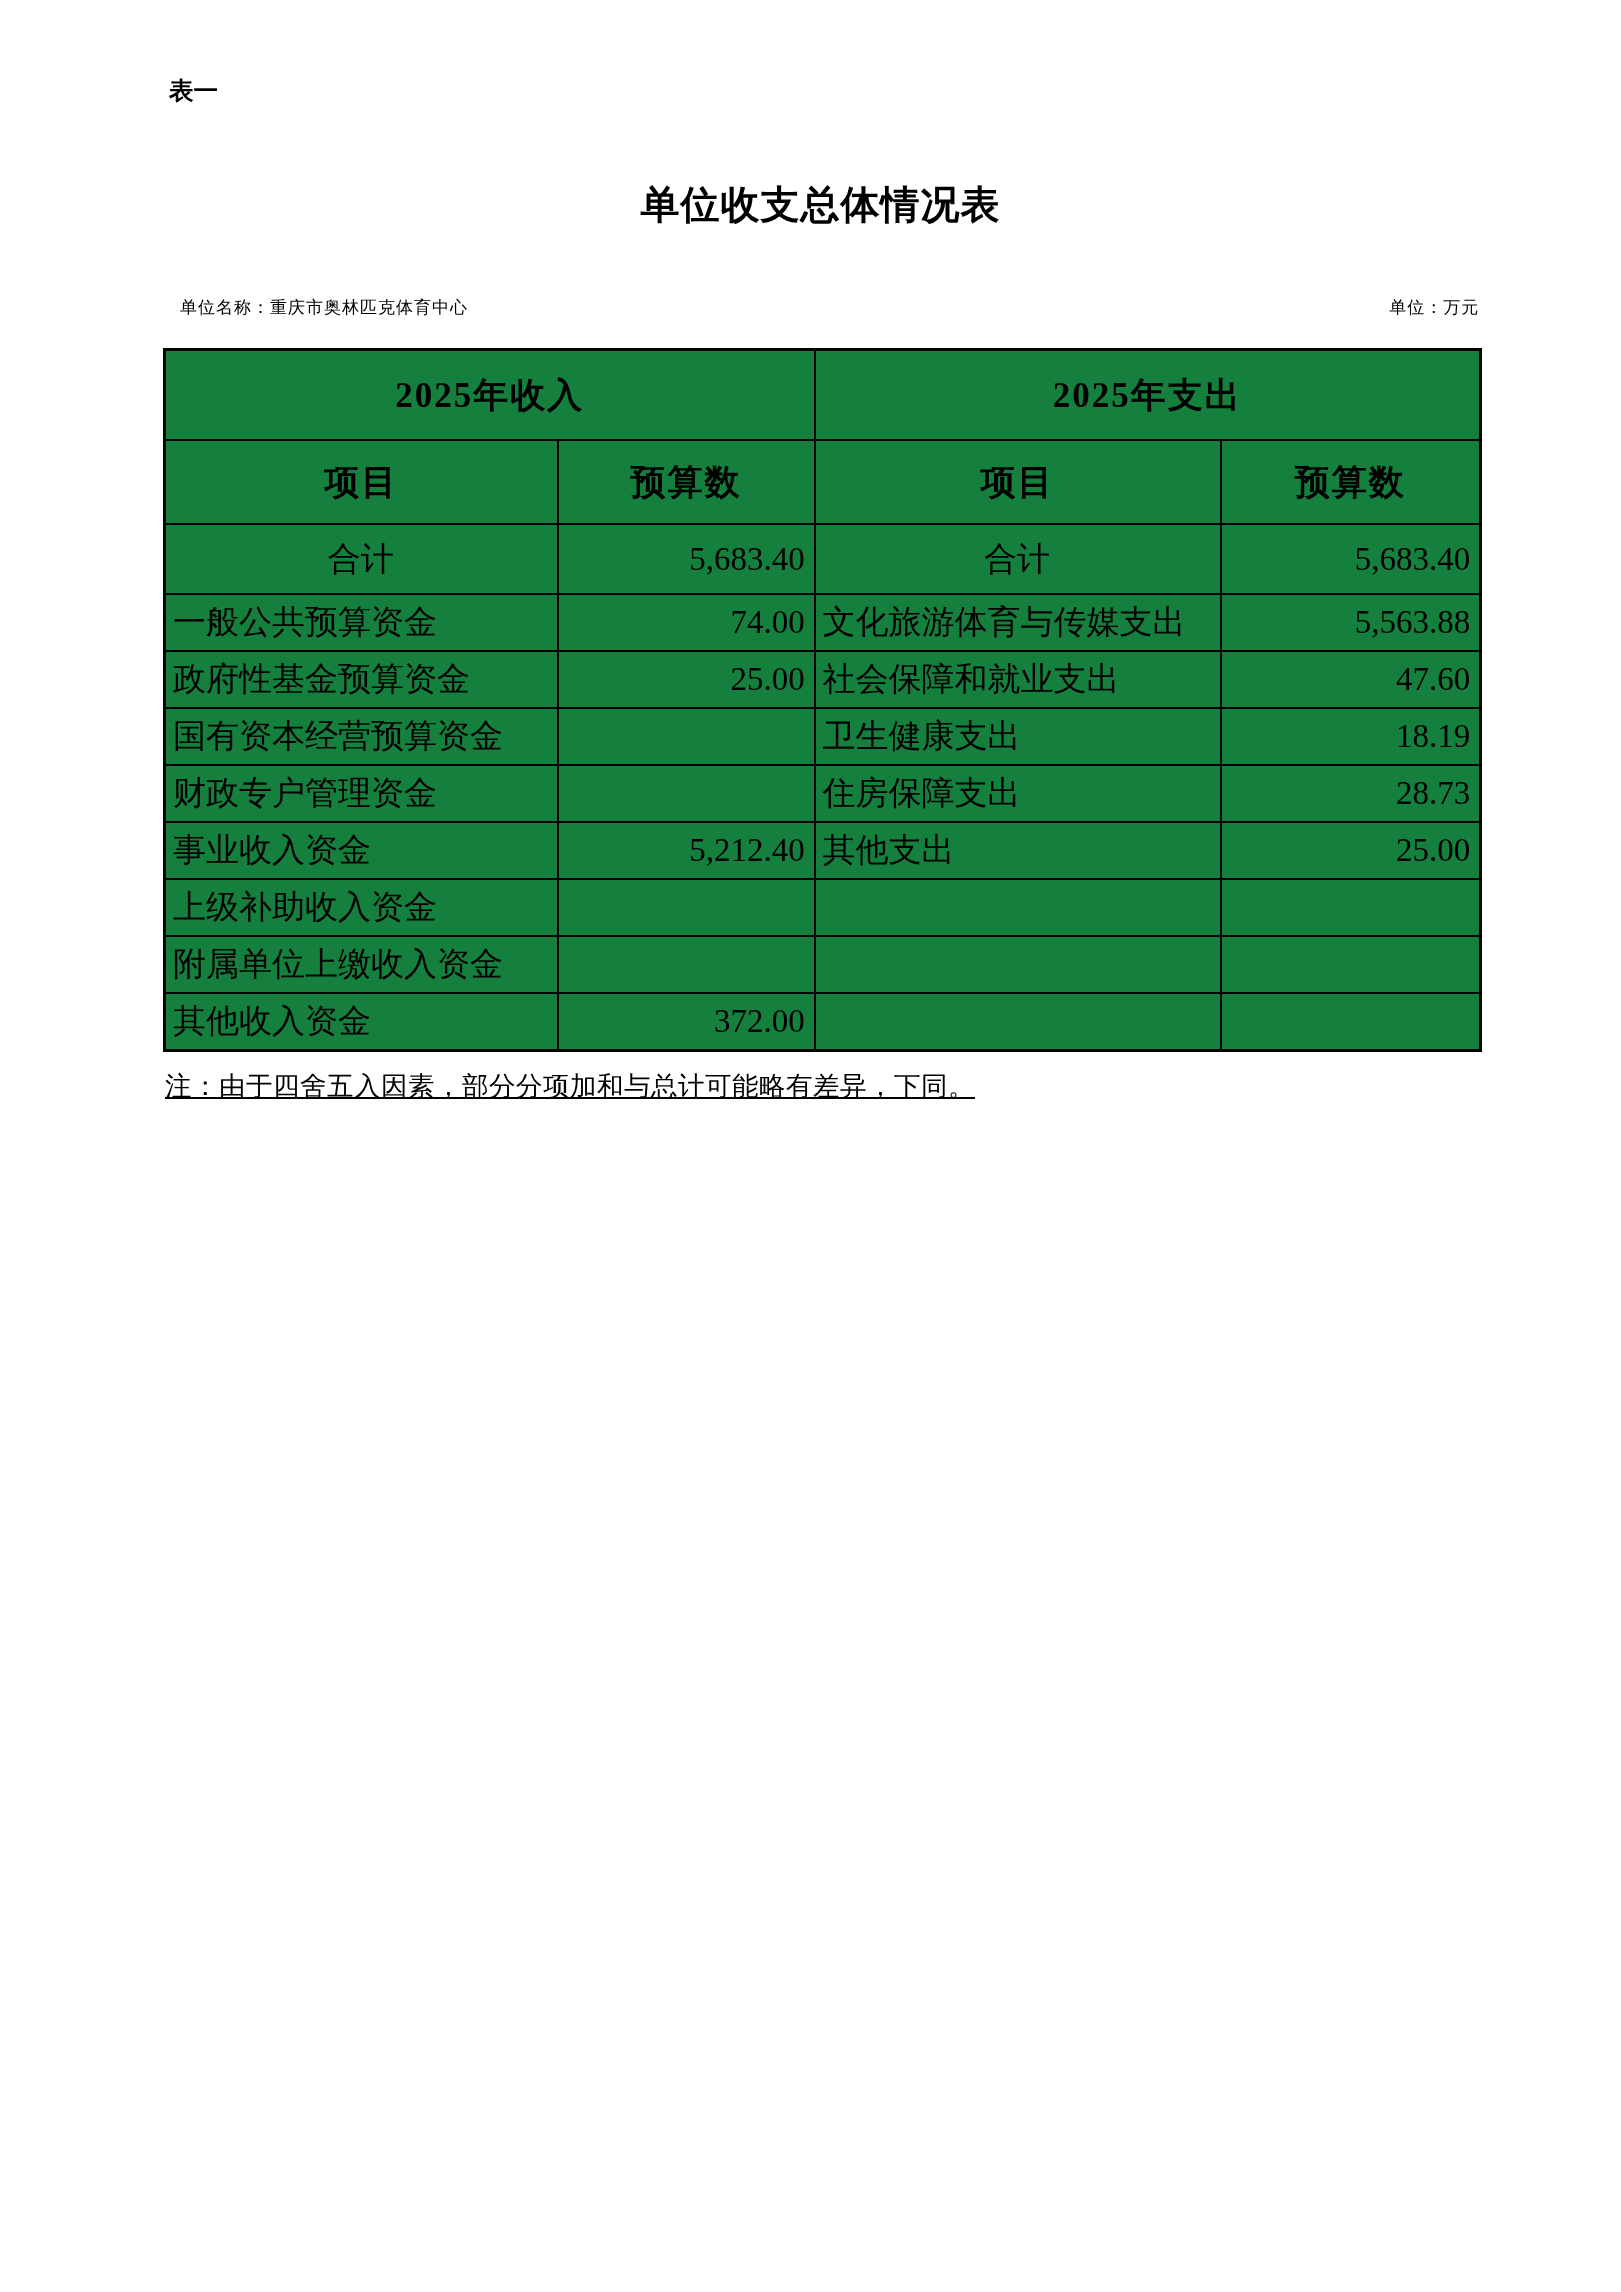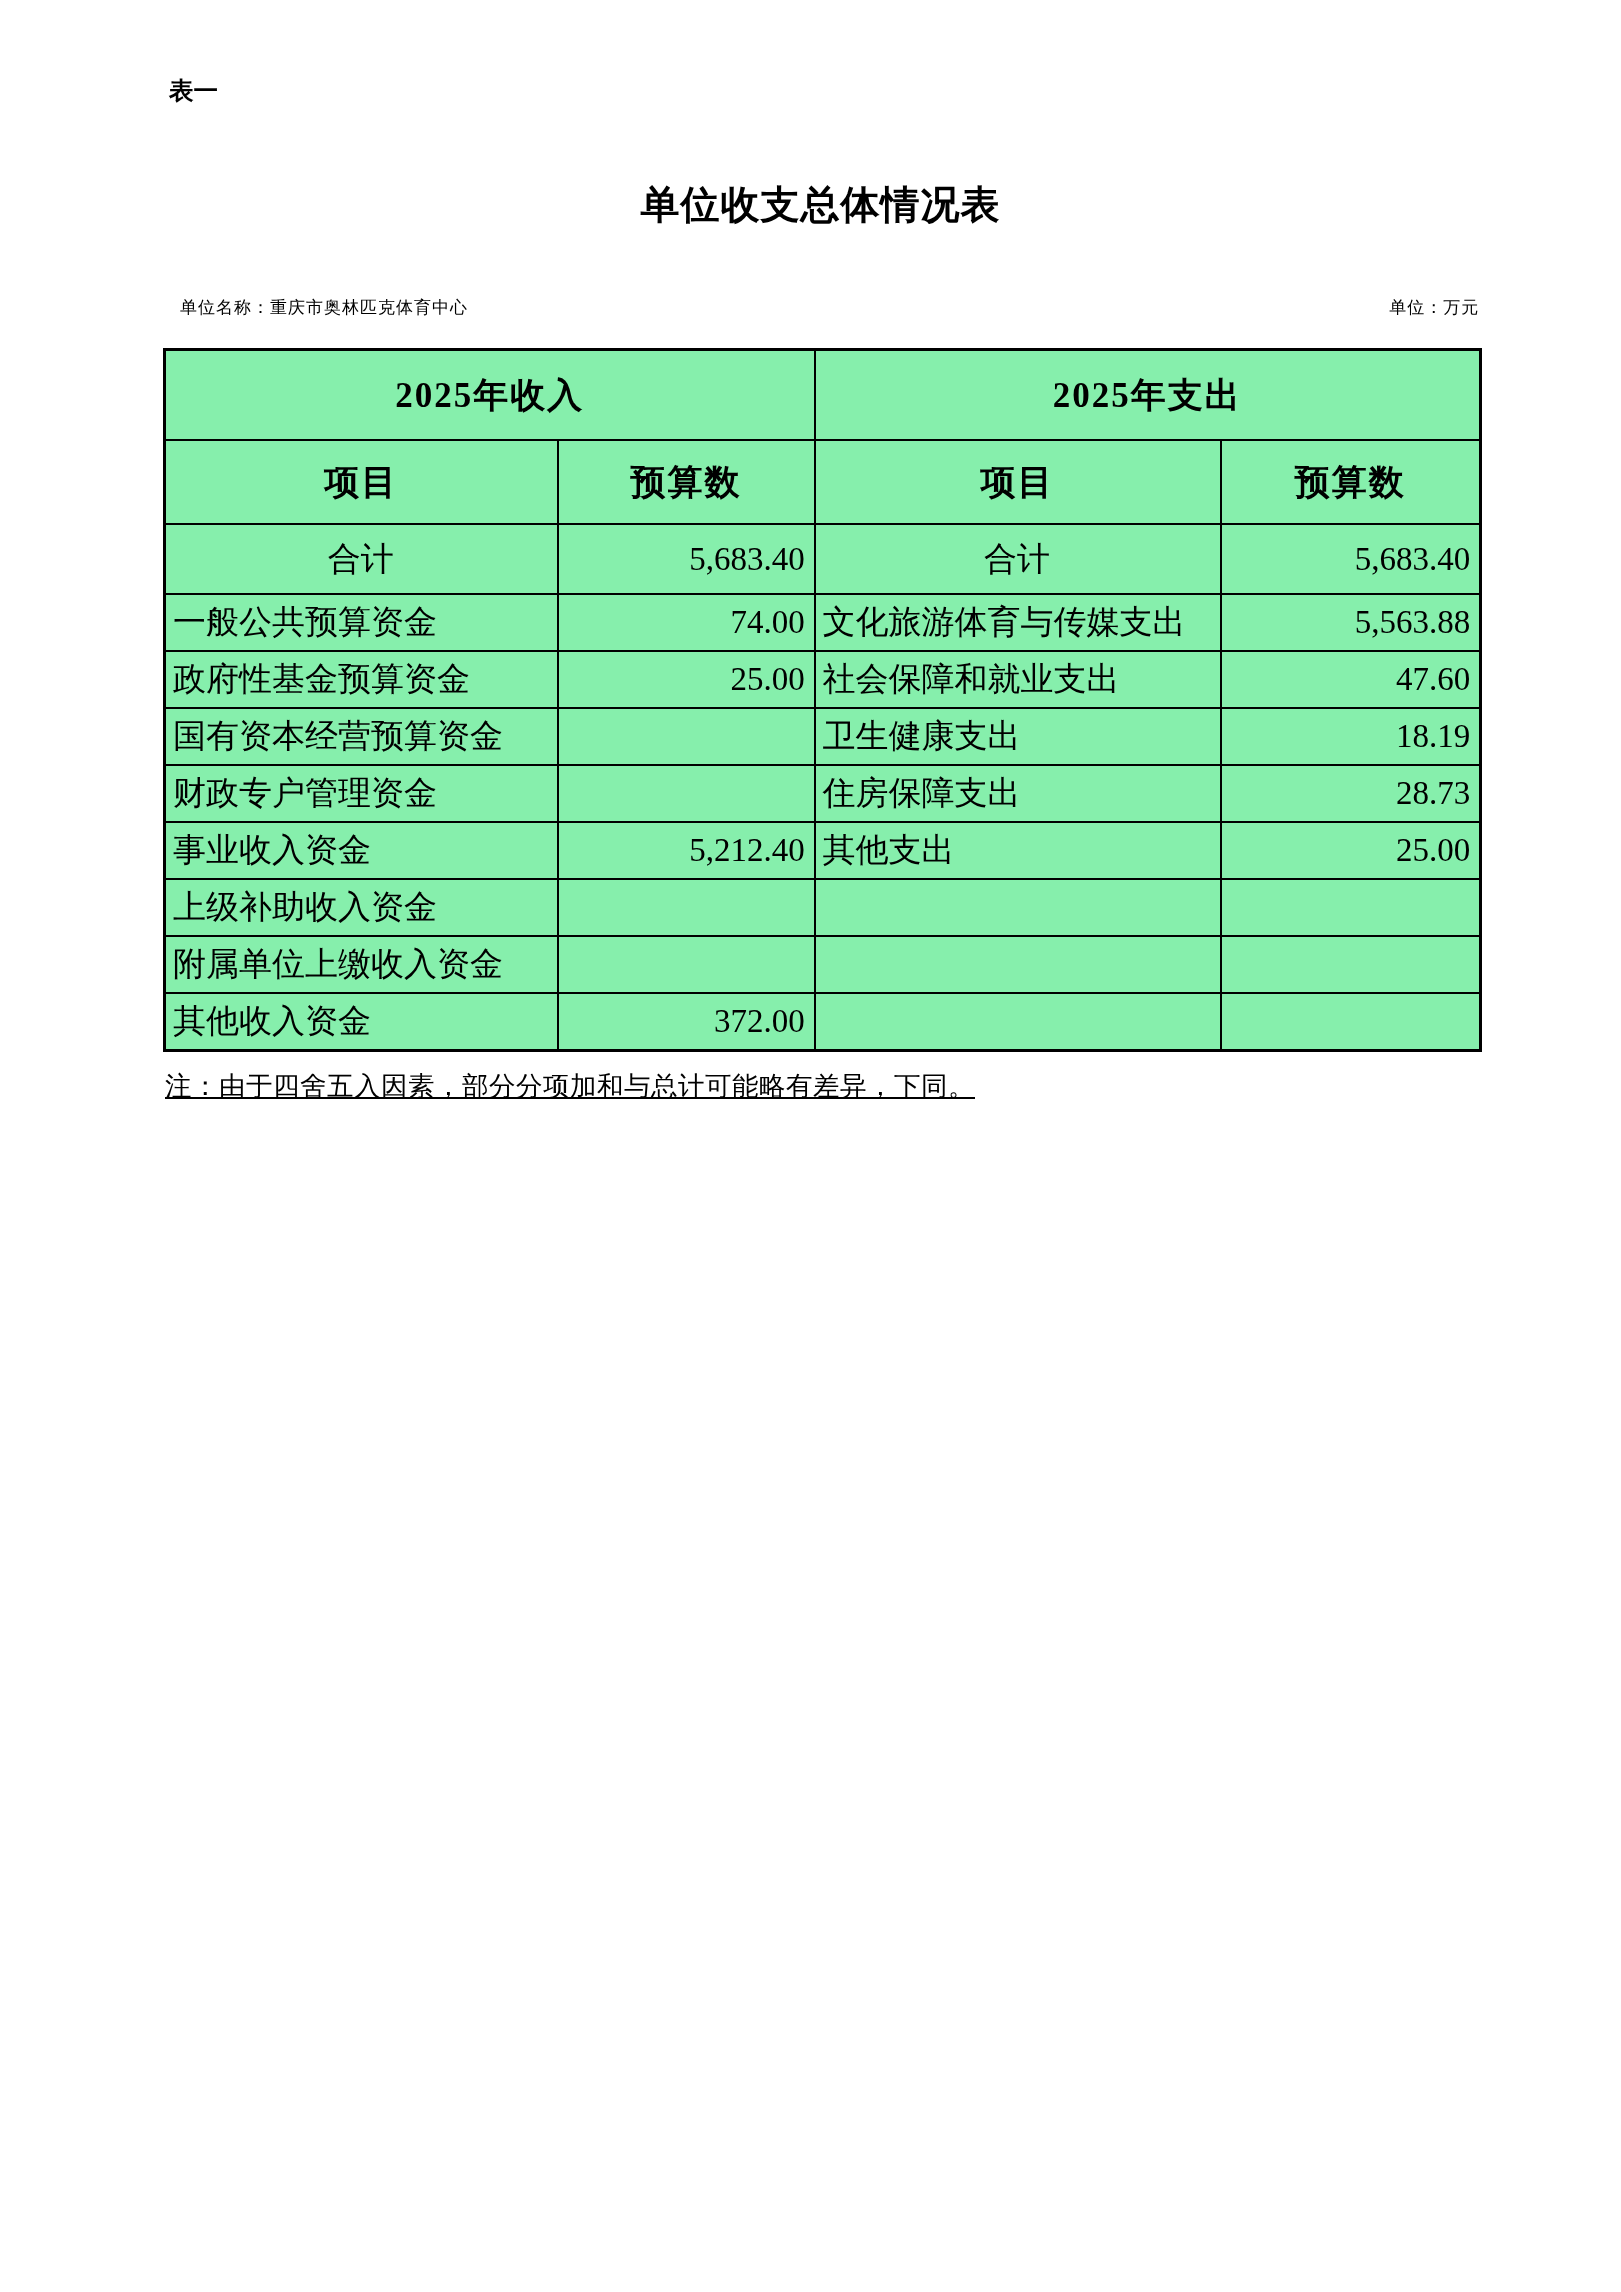--- a/index.html
+++ b/index.html
@@ -27,21 +27,21 @@
   .meta-row {
     position: absolute; left: 163px; top: 296px; width: 1315px;
     display: flex; justify-content: space-between; align-items: baseline;
     font-size: 17px; letter-spacing: 1px; margin-left: 17px;
   }
   .meta-right { padding-right: 15.7px; }
 
   .budget-table {
     position: absolute; left: 163px; top: 348px; width: 1315px;
     border-collapse: collapse; table-layout: fixed;
-    background: #86efac;
+    background: #15803d;
     border: 3.9px solid #000;
   }
   .budget-table th, .budget-table td {
     border: 2.9px solid #000;
     overflow: hidden; white-space: nowrap;
     vertical-align: middle;
   }
   .group-row th {
     height: 86px; font-size: 35px; font-weight: 700;
     text-align: center; letter-spacing: 2px;

